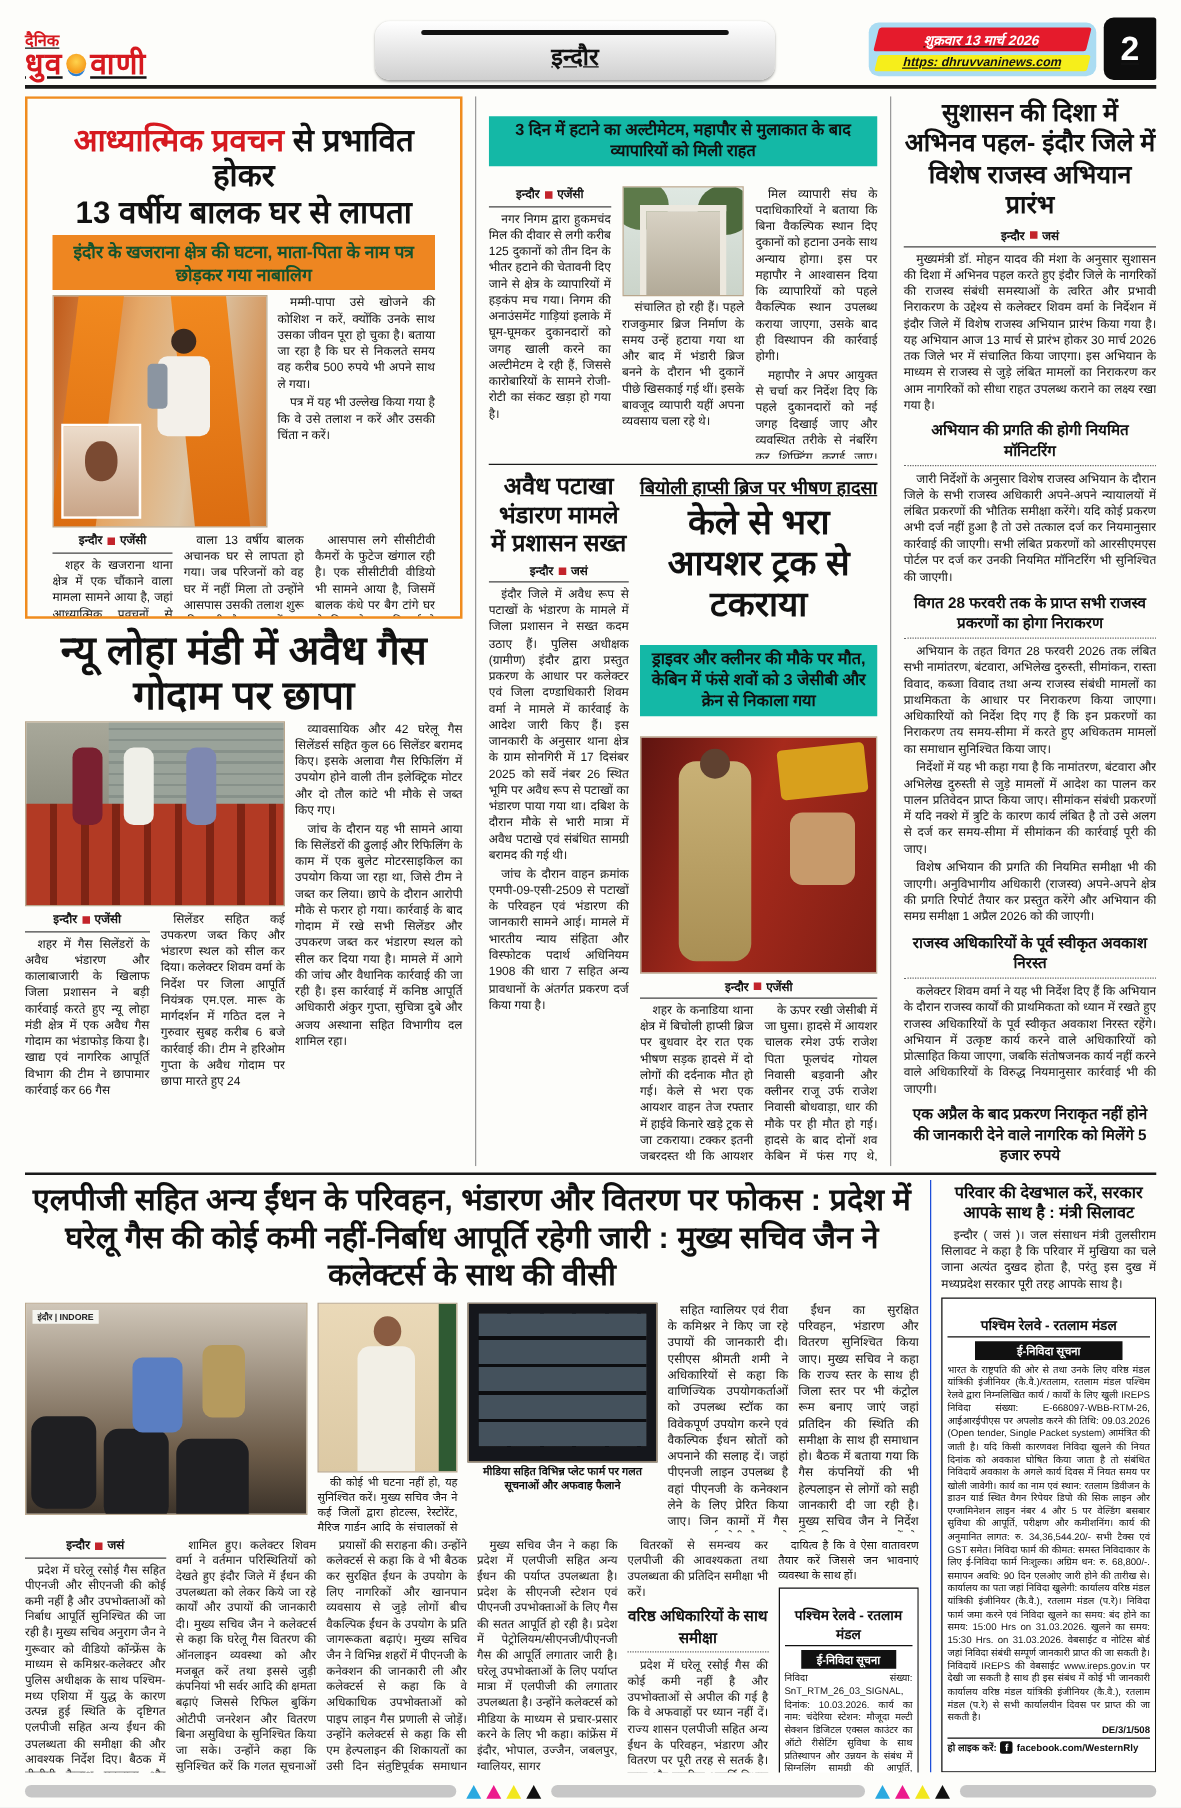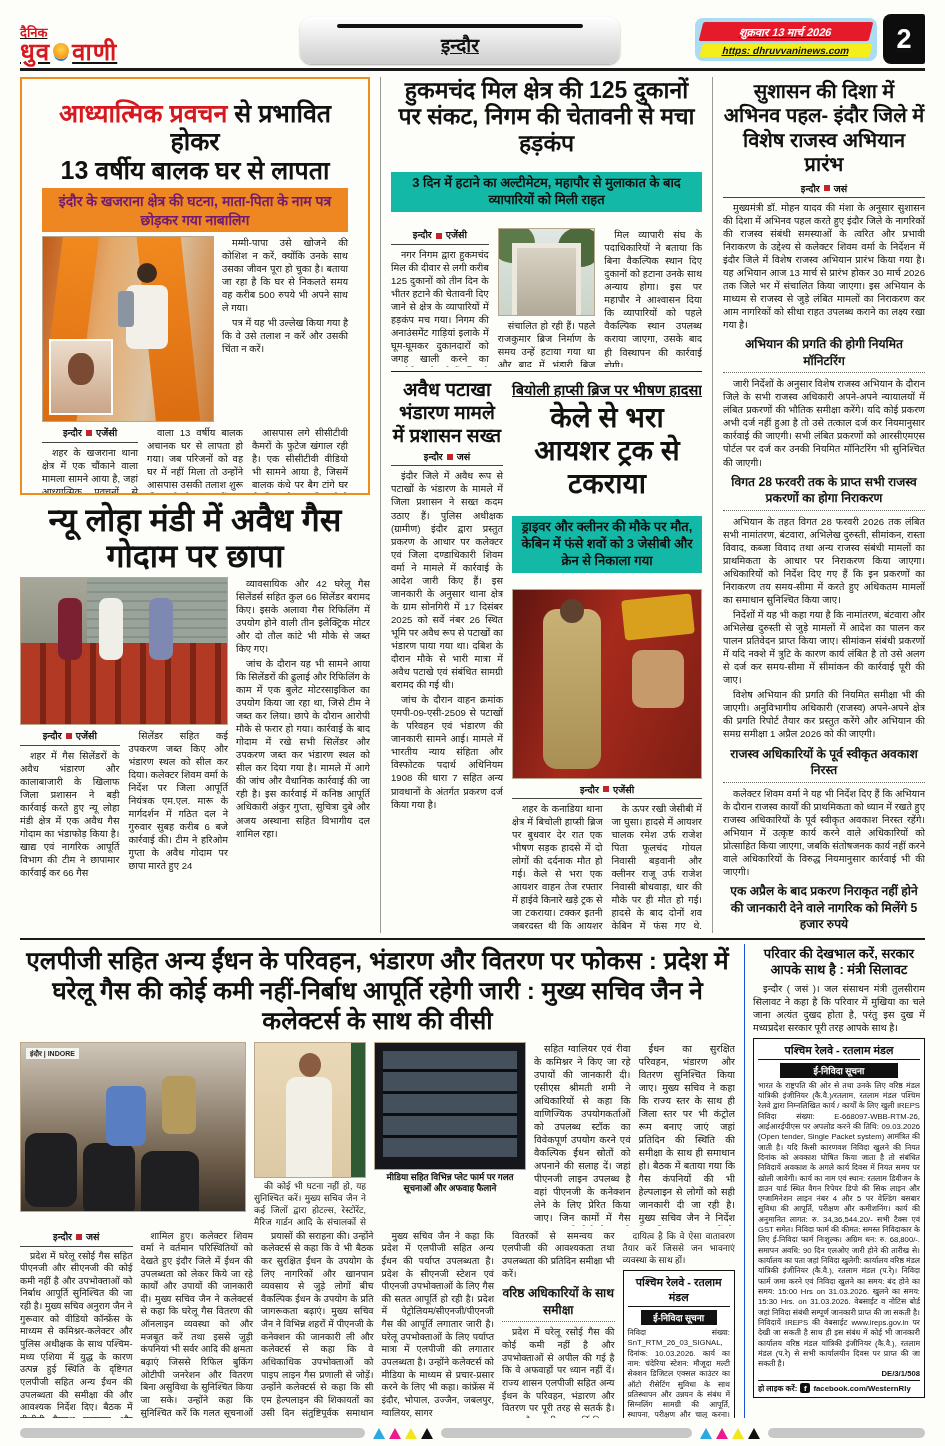--- a/index.html
+++ b/index.html
@@ -27,21 +27,21 @@
   .page-no{width:42px;height:50px;background:#0d0d0d;color:#fff;font-weight:800;font-size:27px;
        display:flex;align-items:center;justify-content:center;border-radius:8px 2px 2px 8px;}
   
   .body{font-size:9.6px;line-height:1.36;text-align:justify;color:#141414;}
   .body p{margin:0 0 2px;text-indent:10px;}
   .tiny{font-size:8.9px;}
   .byline{display:flex;align-items:center;justify-content:center;gap:4px;font-weight:bold;font-size:9.5px;
        border-bottom:1px solid #444;padding:1px 0 2px;margin-bottom:3px;}
   .sq{display:inline-block;width:6px;height:6px;background:#c3242b;}
   .bar{display:block;font-weight:bold;text-align:center;}
-  .bar-orange{background:#ee8621;color:#701a75;font-size:14px;padding:3px 4px;margin:4px 0;}
+  .bar-orange{background:#ee8621;color:#14532d;font-size:14px;padding:3px 4px;margin:4px 0;}
   .bar-red{background:#bf1f2d;color:#fff;font-size:17.5px;line-height:1.3;padding:4px 6px;margin:4px 0;}
   .bar-gray{background:#14b8a6;color:#101010;font-size:13px;line-height:1.3;padding:3px 4px;margin:16px 0;}
   .kicker{font-weight:bold;font-size:14.5px;text-align:center;text-decoration:underline;margin:2px 0;}
   .shd{font-weight:bold;font-size:12.2px;text-align:center;padding:2px 0 3px;border-bottom:1px dotted #666;margin:3px 0 4px;}
   .cols{display:flex;gap:9px;}
   .col{flex:1;min-width:0;}
   
   .h-a{font-size:25px;font-weight:800;text-align:center;line-height:1.13;}
   .h-a .red{color:#d6191f;}
   .h-b{font-size:32px;font-weight:800;text-align:center;line-height:1.12;margin:2px 0;}
@@ -114,21 +114,21 @@
   .bottom-main{flex:1;min-width:0;}
   .bottom-right{width:172px;flex:none;border-left:1px solid #1d4ed8;margin-left:9px;padding-left:8px;overflow:hidden;}
   .b-photos{display:flex;gap:8px;height:184px;overflow:hidden;}
   .bp1{width:226px;flex:none;}
   .stack{width:112px;flex:none;}
   .stack2{width:152px;flex:none;}
   .ucol{flex:1;min-width:0;overflow:hidden;}
   .b-cols{display:flex;gap:8px;height:216px;overflow:hidden;margin-top:4px;}
   .b-cols .col{font-size:9.3px;}
   
-  .notice{border:1.5px solid #111;padding:3px 4px;margin-top:4px;overflow:hidden;background:#fff;}
+  .notice{border:1.5px solid #111;padding:13px 4px;margin-top:4px;overflow:hidden;background:#fff;}
   .notice-head{font-weight:800;font-size:11px;text-align:center;border-bottom:1.5px solid #111;padding-bottom:2px;}
   .notice-chip{display:block;width:70%;margin:3px auto;background:#111;color:#fff;font-weight:bold;
       font-size:9px;text-align:center;padding:1px 2px;}
   .notice-body{font-size:7.7px;line-height:1.34;text-align:justify;}
   .notice-code{font-size:7.7px;font-weight:bold;text-align:right;}
   .notice-fb{display:flex;align-items:center;gap:3px;font-size:7.8px;font-weight:bold;border-top:1px solid #111;margin-top:2px;padding-top:2px;}
   .fbicon{display:inline-flex;align-items:center;justify-content:center;width:10px;height:10px;background:#111;color:#fff;
       font-size:8px;font-weight:bold;border-radius:2px;}
   .n2{height:188px;}
   .n1{height:352px;}
@@ -244,21 +244,20 @@
             <p>व्यावसायिक और 42 घरेलू गैस सिलेंडर्स सहित कुल 66 सिलेंडर बरामद किए। इसके अलावा गैस रिफिलिंग में उपयोग होने वाली तीन इलेक्ट्रिक मोटर और दो तौल कांटे भी मौके से जब्त किए गए।</p>
             <p>जांच के दौरान यह भी सामने आया कि सिलेंडरों की ढुलाई और रिफिलिंग के काम में एक बुलेट मोटरसाइकिल का उपयोग किया जा रहा था, जिसे टीम ने जब्त कर लिया। छापे के दौरान आरोपी मौके से फरार हो गया। कार्रवाई के बाद गोदाम में रखे सभी सिलेंडर और उपकरण जब्त कर भंडारण स्थल को सील कर दिया गया है। मामले में आगे की जांच और वैधानिक कार्रवाई की जा रही है। इस कार्रवाई में कनिष्ठ आपूर्ति अधिकारी अंकुर गुप्ता, सुचित्रा दुबे और अजय अस्थाना सहित विभागीय दल शामिल रहा।</p>
           </div>
         </div>
       </section>
     </div>
 
     <div class="tg-mid">
 
       <section class="art-c">
-        <div class="h-c">हुकमचंद मिल क्षेत्र की 125 दुकानों पर संकट, निगम की चेतावनी से मचा हड़कंप</div>
         <div class="bar bar-gray">3 दिन में हटाने का अल्टीमेटम, महापौर से मुलाकात के बाद व्यापारियों को मिली राहत</div>
         <div class="cols">
           <div class="col body">
             <div class="byline">
               <span>इन्दौर</span>
               <span class="sq"></span>
               <span>एजेंसी</span>
             </div>
             <p>नगर निगम द्वारा हुकमचंद मिल की दीवार से लगी करीब 125 दुकानों को तीन दिन के भीतर हटाने की चेतावनी दिए जाने से क्षेत्र के व्यापारियों में हड़कंप मच गया। निगम की अनाउंसमेंट गाड़ियां इलाके में घूम-घूमकर दुकानदारों को जगह खाली करने का अल्टीमेटम दे रही हैं, जिससे कारोबारियों के सामने रोजी-रोटी का संकट खड़ा हो गया है।</p>
 

